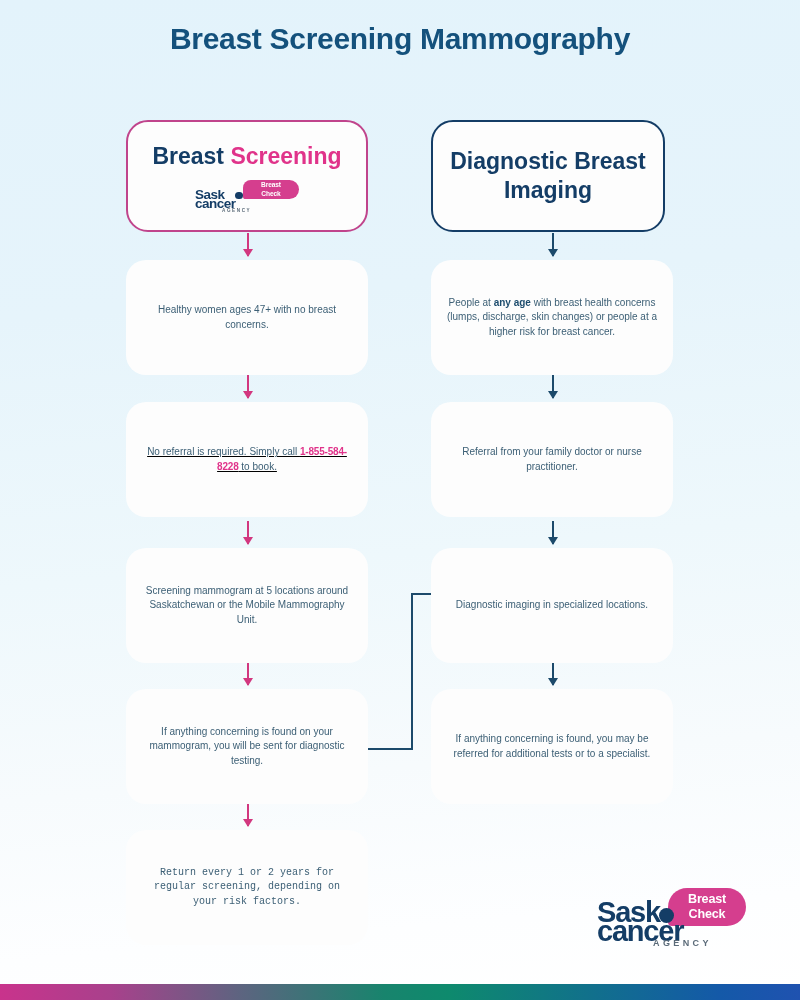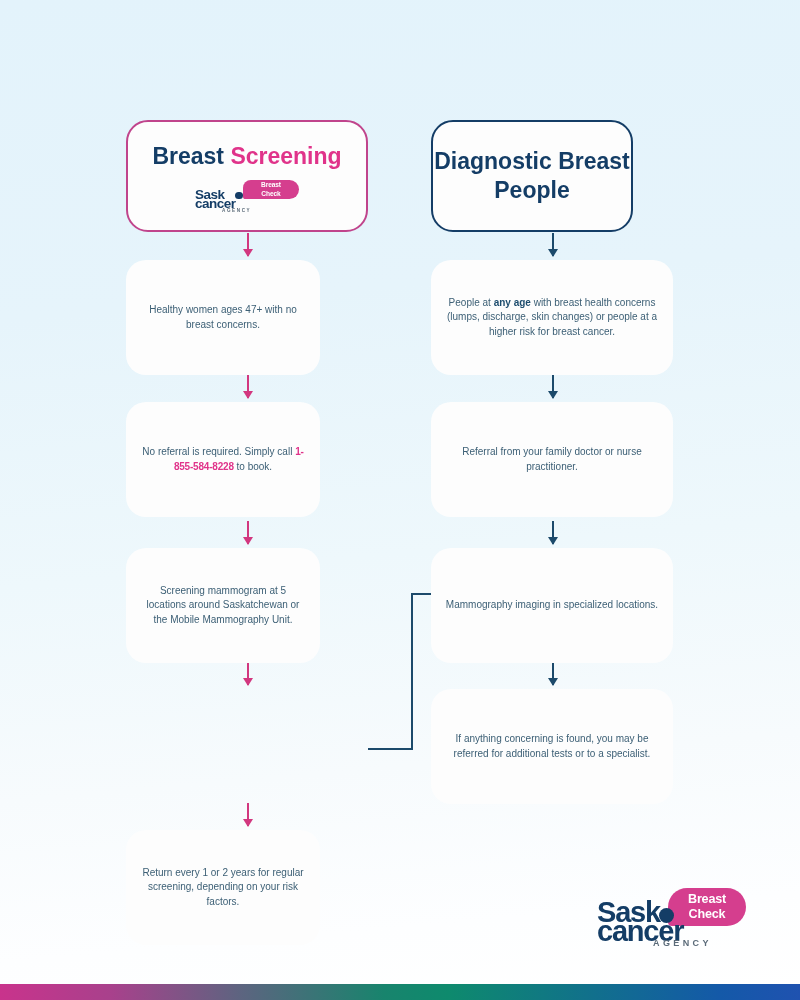--- a/index.html
+++ b/index.html
@@ -43,21 +43,21 @@
     display: flex;
     flex-direction: column;
     align-items: center;
     justify-content: center;
   }
   .hdr-left {
     left: 126px; top: 120px; width: 242px; height: 112px;
     border: 2.5px solid #c0448c;
   }
   .hdr-right {
-    left: 431px; top: 120px; width: 202px; height: 112px;
+    left: 431px; top: 120px; width: 234px; height: 112px;
     border: 2.5px solid #143d66;
   }
   .hdr-title {
     font-size: 23px;
     font-weight: bold;
     color: #143d66;
     text-align: center;
     line-height: 1.25;
   }
   .hdr-title .accent { color: #e0338a; }
@@ -116,21 +116,21 @@
   }
   .box p {
     color: #3c5f75;
     font-size: 10px;
     line-height: 1.42;
     text-align: center;
   }
   .box p b { color: #1d4d6e; font-weight: bold; }
   .box p .phone { color: #e0338a; font-weight: bold; letter-spacing: -0.2px; }
 
-  .col-l { left: 126px; width: 194px; }
+  .col-l { left: 126px; width: 242px; }
   .col-r { left: 431px; width: 242px; }
 
   
   .arrow { position: absolute; }
   .arrow .stem {
     position: absolute; left: 0; top: 0;
     width: 1.6px; height: 100%;
   }
   .arrow .head {
     position: absolute; left: -4.1px; bottom: -1px;
@@ -202,20 +202,21 @@
     width: 800px; height: 16px;
     background: linear-gradient(90deg, #c9338c 0%, #a8418c 14%, #5d6480 30%, #18846d 48%, #0e8a6d 56%, #11708c 74%, #1459a8 90%, #1f52b0 100%);
   }
 </style>
 </head>
 <body>
 
 <div class="page">
 
   <div class="title">
+    <span>Breast Screening Mammography</span>
   </div>
 
   <div class="hdr-box hdr-left">
     <div class="hdr-title">
       <span>Breast </span><span class="accent">Screening</span>
     </div>
     <div class="logo-sm">
       <div class="badge">
         <div>Breast</div>
         <div>Check</div>
@@ -223,21 +224,21 @@
       <div class="word1">Sask</div>
       <div class="dot"></div>
       <div class="word2">cancer</div>
       <div class="word3">AGENCY</div>
     </div>
   </div>
 
   <div class="hdr-box hdr-right">
     <div class="hdr-title">
       <span>Diagnostic Breast</span><br>
-      <span>People</span>
+      <span>Imaging</span>
     </div>
   </div>
 
   <div class="arrow pink" style="left:247px; top:233px; height:23px;">
     <div class="stem"></div>
       <div class="head"></div>
   </div>
   <div class="arrow pink" style="left:247px; top:375px; height:23px;">
     <div class="stem"></div>
       <div class="head"></div>
@@ -276,43 +277,46 @@
     <div class="seg" style="left:368px; top:748px; width:45px; height:1.6px;"></div>
     <div class="seg" style="left:411px; top:593px; width:1.6px; height:157px;"></div>
     <div class="seg" style="left:411px; top:593px; width:31px; height:1.6px;"></div>
     <div class="ahead" style="left:440px; top:588.5px;"></div>
   </div>
 
   <div class="box col-l" style="top:260px; height:115px;">
     <p>Healthy women ages 47+ with no breast concerns.</p>
   </div>
 
-  <div class="box col-l" style="top:402px; height:115px;">
+  <div class="box col-l" style="top:402px; height:115px;text-decoration:underline;">
     <p><span>No referral is required. Simply call </span><span class="phone">1-855-584-8228</span><span> to book.</span></p>
   </div>
 
   <div class="box col-l" style="top:548px; height:115px;">
     <p>Screening mammogram at 5 locations around Saskatchewan or the Mobile Mammography Unit.</p>
   </div>
 
-
-  <div class="box col-l" style="top:830px; height:115px;">
+  <div class="box col-l" style="top:689px; height:115px;">
+    <p>If anything concerning is found on your mammogram, you will be sent for diagnostic testing.</p>
+  </div>
+
+  <div class="box col-l" style="top:830px; height:115px;font-family:Liberation Mono, monospace;">
     <p>Return every 1 or 2 years for regular screening, depending on your risk factors.</p>
   </div>
 
   <div class="box col-r" style="top:260px; height:115px;">
     <p><span>People at </span><b>any age</b><span> with breast health concerns (lumps, discharge, skin changes) or people at a higher risk for breast cancer.</span></p>
   </div>
 
   <div class="box col-r" style="top:402px; height:115px;">
     <p>Referral from your family doctor or nurse practitioner.</p>
   </div>
 
   <div class="box col-r" style="top:548px; height:115px;">
-    <p>Mammography imaging in specialized locations.</p>
+    <p>Diagnostic imaging in specialized locations.</p>
   </div>
 
   <div class="box col-r" style="top:689px; height:115px;">
     <p>If anything concerning is found, you may be referred for additional tests or to a specialist.</p>
   </div>
 
   <div class="logo-lg">
     <div class="badge">
       <div>Breast</div>
       <div>Check</div>

